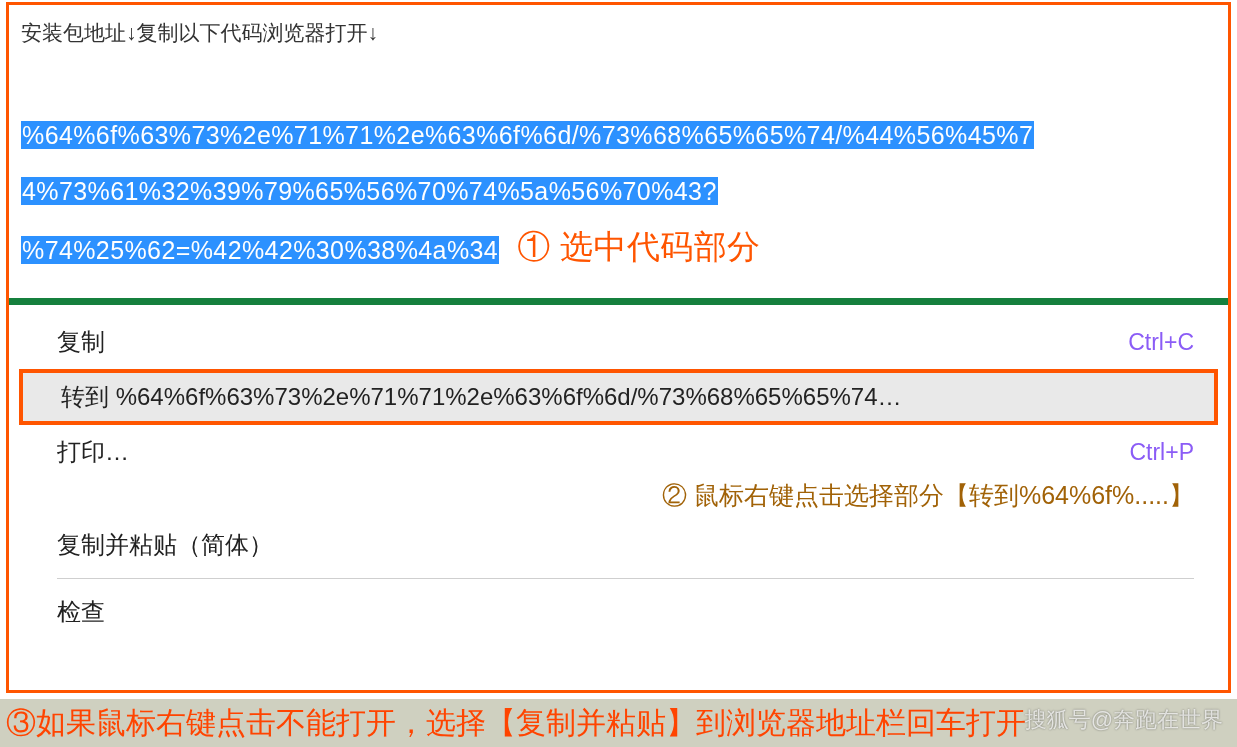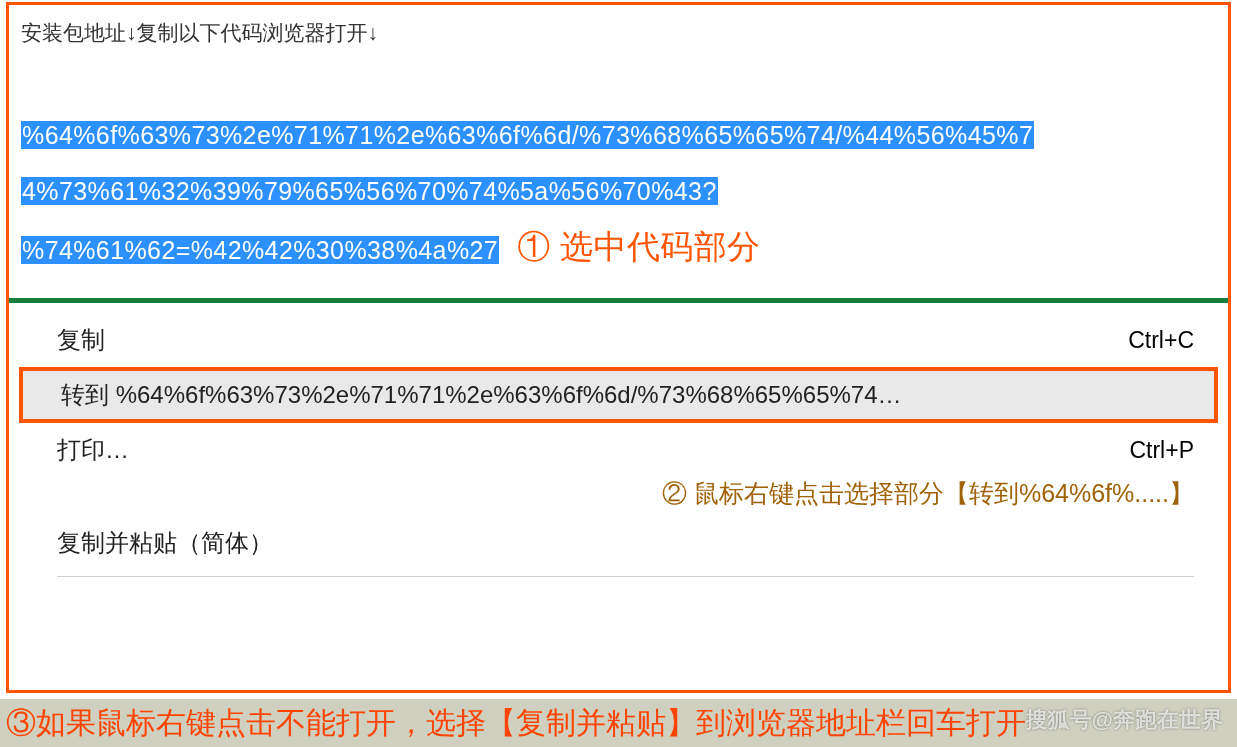--- a/index.html
+++ b/index.html
@@ -40,21 +40,21 @@
       padding: 0 1px;
     }
     .annot1 {
       display: inline-block;
       color: #ff5500;
       font-size: 33px;
       margin-left: 18px;
       vertical-align: 1px;
     }
     .context-menu {
-      border-top: 5px solid #15803d;
+      border-top: 7px solid #15803d;
       background: #fff;
       font-size: 24px;
       color: #222;
       padding: 10px 0 8px 0;
     }
     .menu-item {
       display: flex;
       justify-content: space-between;
       align-items: center;
       padding: 11px 34px 11px 48px;
@@ -72,21 +72,21 @@
     .annot2 {
       color: #a16207;
       font-size: 25px;
       text-align: right;
       padding: 0 34px 6px 48px;
     }
     .menu-separator {
       border-top: 1px solid #cfcfcf;
       margin: 6px 34px 6px 48px;
     }
-    .shortcut { color: #000000; font-size: 23px; margin-left: 20px; }
+    .shortcut { color: #8b5cf6; font-size: 23px; margin-left: 20px; }
     .bottom-banner {
       position: absolute;
       left: 0;
       bottom: 0;
       width: 1237px;
       height: 48px;
       background: #cfd0c0;
       color: #ff4400;
       font-size: 30px;
       font-weight: 500;
@@ -94,55 +94,58 @@
       line-height: 48px;
       overflow: hidden;
       white-space: nowrap;
     }
     .watermark {
       position: absolute;
       right: 14px;
       bottom: 12px;
       color: rgba(255,255,255,0.75);
       font-size: 22px;
-      font-weight: 700;
+      font-weight: 400;
       text-shadow: 0 0 2px rgba(0,0,0,0.5);
       z-index: 5;
     }
   </style>
 </head>
 <body>
 
 <div class="outer-frame">
 
   <div class="text-area">
     <div class="header-line">安装包地址↓复制以下代码浏览器打开↓</div>
 
     <div class="code-block">
       <span class="hl">%64%6f%63%73%2e%71%71%2e%63%6f%6d/%73%68%65%65%74/%44%56%45%7</span><br>
       <span class="hl">4%73%61%32%39%79%65%56%70%74%5a%56%70%43?</span><br>
-      <span class="hl">%74%61%62=%42%42%30%38%4a%27</span><span class="annot1">① 选中代码部分</span>
+      <span class="hl">%74%25%62=%42%42%30%38%4a%34</span><span class="annot1">① 选中代码部分</span>
     </div>
   </div>
 
   <div class="context-menu">
     <div class="menu-item">
       <span>复制</span>
       <span class="shortcut">Ctrl+C</span>
     </div>
     <div class="highlight-box menu-item-hover">
       <span>转到 %64%6f%63%73%2e%71%71%2e%63%6f%6d/%73%68%65%65%74…</span>
     </div>
     <div class="menu-item">
       <span>打印…</span>
       <span class="shortcut">Ctrl+P</span>
     </div>
     <div class="annot2">② 鼠标右键点击选择部分【转到%64%6f%.....】</div>
     <div class="menu-item">
       <span>复制并粘贴（简体）</span>
     </div>
     <div class="menu-separator"></div>
+    <div class="menu-item">
+      <span>检查</span>
+    </div>
   </div>
 </div>
 
 <div class="bottom-banner">③如果鼠标右键点击不能打开，选择【复制并粘贴】到浏览器地址栏回车打开</div>
 
 <div class="watermark">搜狐号@奔跑在世界</div>
 
 </body></html>

